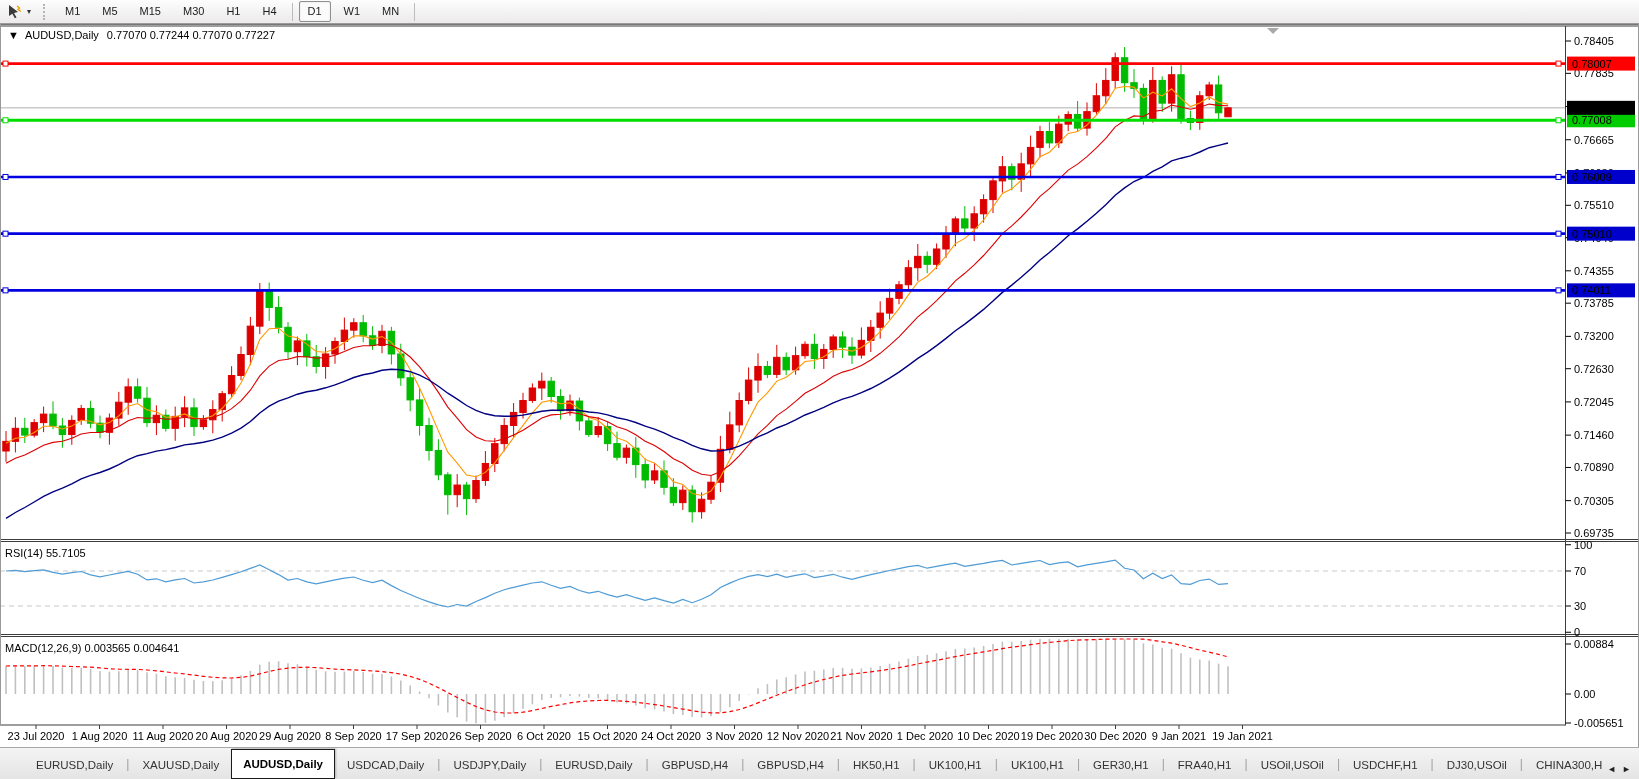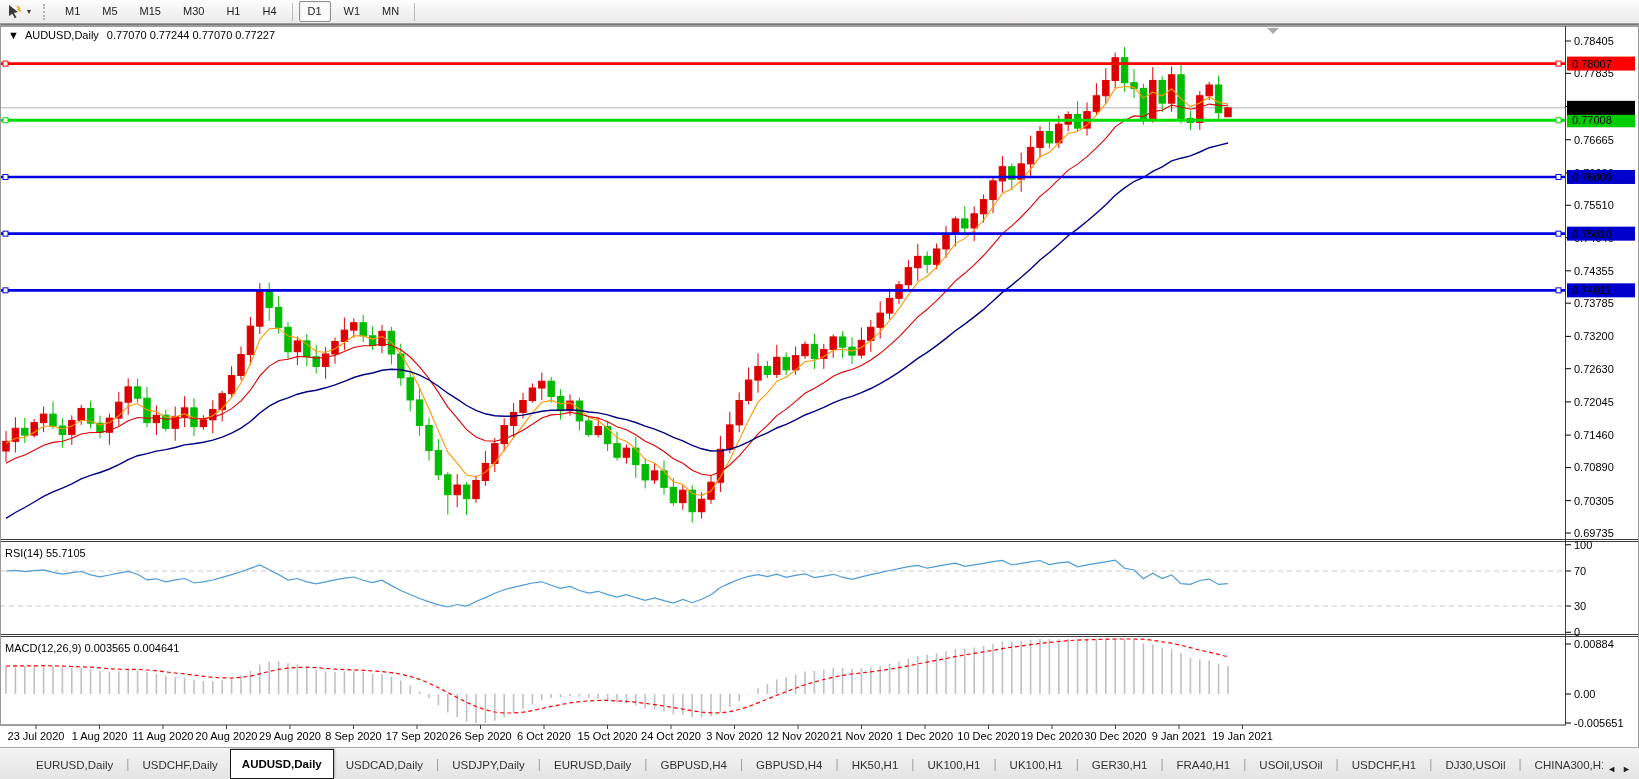--- a/index.html
+++ b/index.html
@@ -597,21 +597,21 @@
     </g>
   <text class="head" x="8" y="15"><tspan>▼</tspan><tspan dx="6">AUDUSD,Daily</tspan><tspan dx="8">0.77070 0.77244 0.77070 0.77227</tspan></text>
   <text x="5" y="533">RSI(14) 55.7105</text>
   <text x="5" y="628">MACD(12,26,9) 0.003565 0.004641</text>
 </svg>
 
 <div id="tabbar">
   <div id="tabs">
       <div class="tab">EURUSD,Daily</div>
       <span class="tab-sep">|</span>
-      <div class="tab">USDCHF,Daily</div>
+      <div class="tab">XAUUSD,Daily</div>
       <div class="tab active">AUDUSD,Daily</div>
       <div class="tab">USDCAD,Daily</div>
       <span class="tab-sep">|</span>
       <div class="tab">USDJPY,Daily</div>
       <span class="tab-sep">|</span>
       <div class="tab">EURUSD,Daily</div>
       <span class="tab-sep">|</span>
       <div class="tab">GBPUSD,H4</div>
       <span class="tab-sep">|</span>
       <div class="tab">GBPUSD,H4</div>

